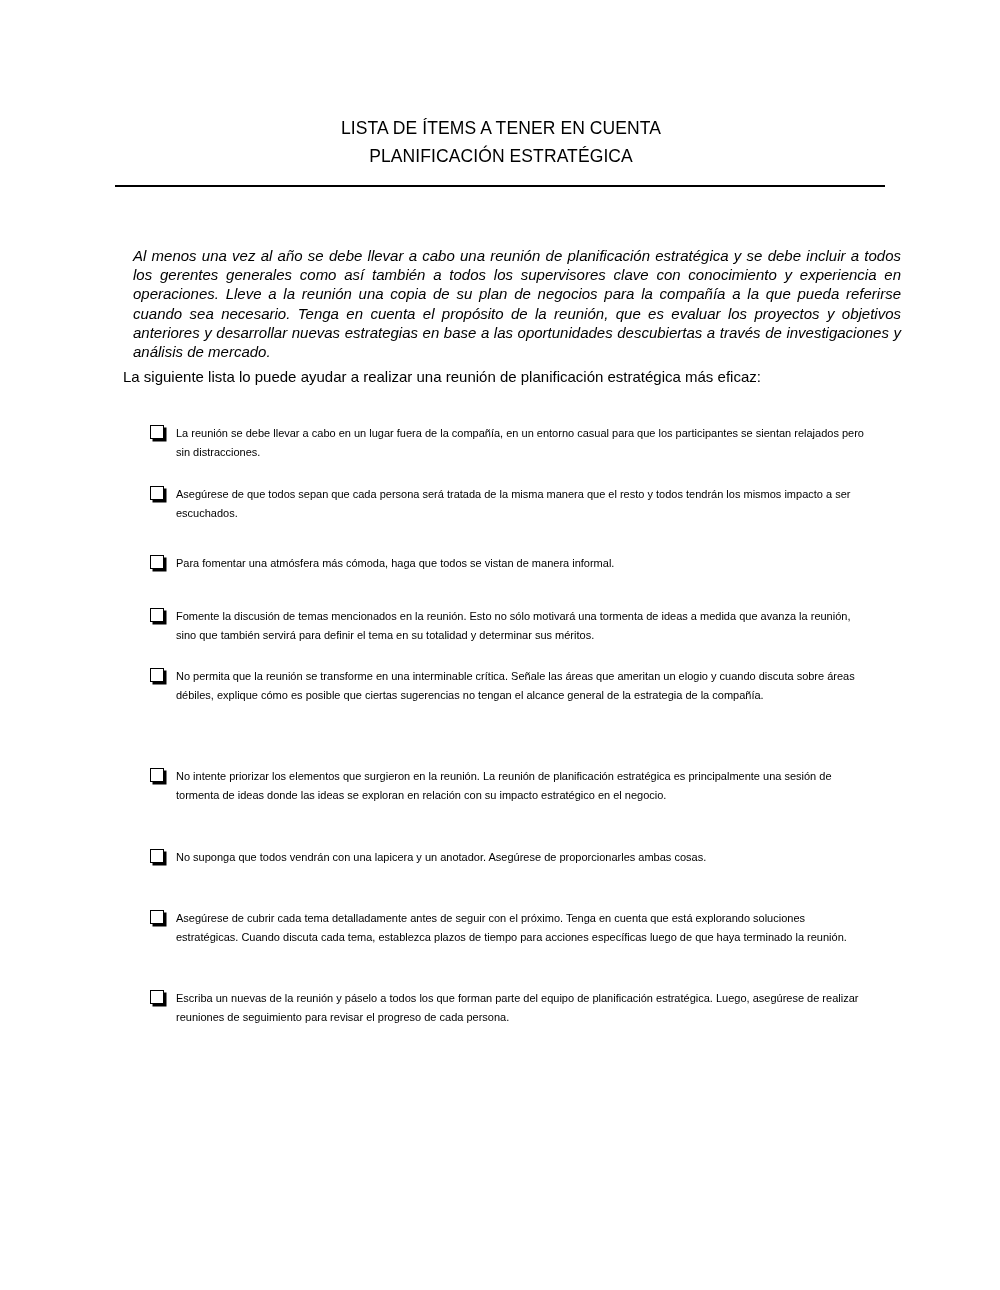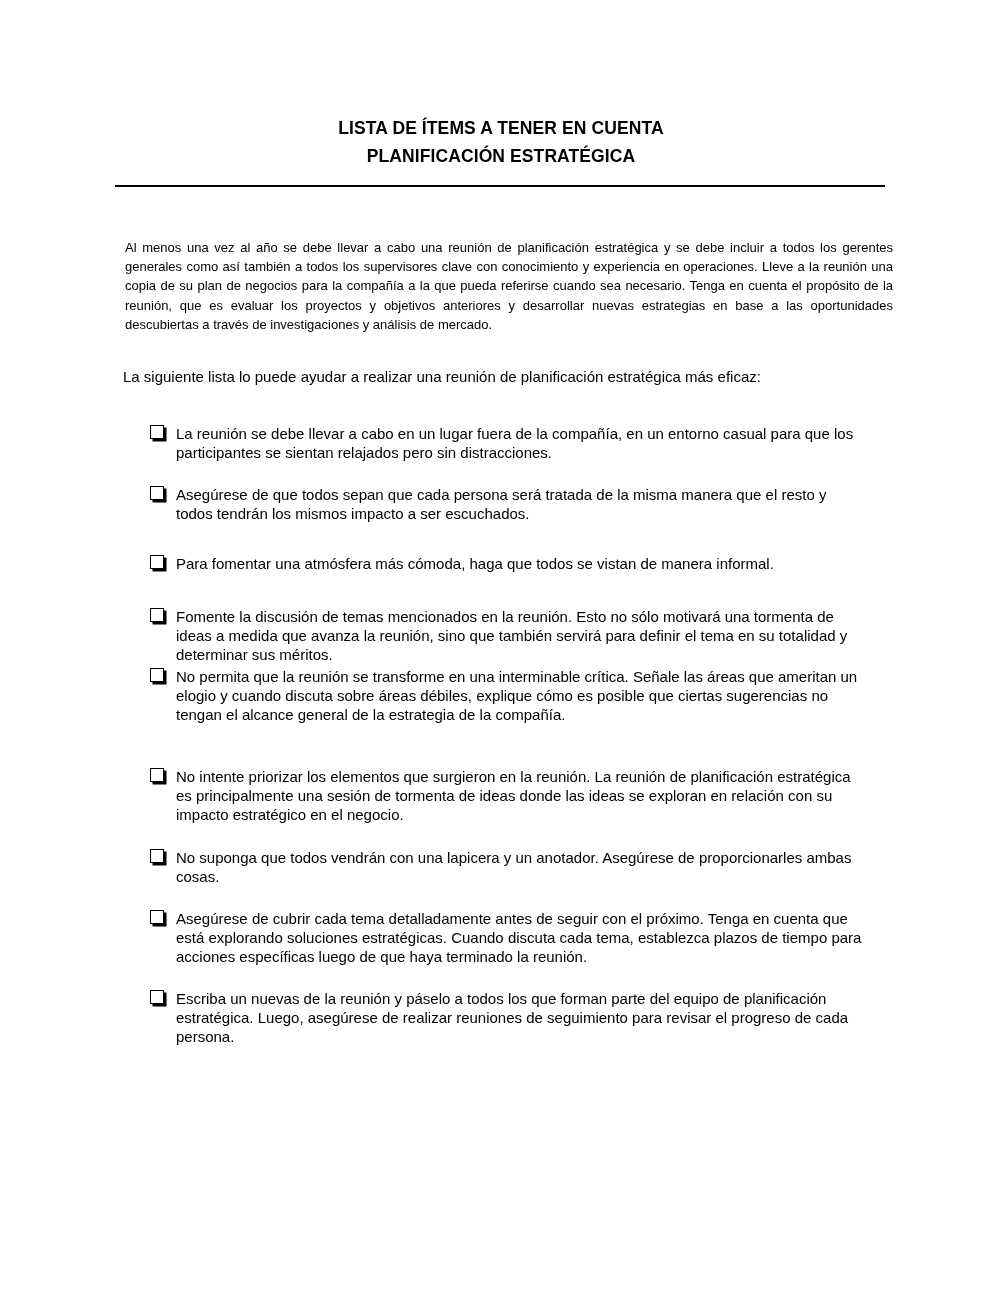--- a/index.html
+++ b/index.html
@@ -19,21 +19,21 @@
       position: absolute;
       left: 117px;
       top: 0;
       width: 768px;
     }
     .title {
       position: absolute;
       left: 0;
       width: 768px;
       text-align: center;
-      font-weight: bold;
+      font-weight: normal;
       font-size: 17.5px;
       letter-spacing: 0.1px;
       margin: 0;
     }
     .title-1 { top: 118px; }
     .title-2 { top: 146px; }
     .rule {
       position: absolute;
       left: -2px;
       top: 185px;
@@ -41,24 +41,25 @@
       height: 2px;
       background: #000;
       border: 0;
       margin: 0;
     }
     .intro {
       position: absolute;
       left: 0;
       top: 230px;
       width: 768px;
-      margin: 8px;
-      font-size: 13px;
+      margin: 16px;
+      font-size: 15px;
       line-height: 19.2px;
       text-align: justify;
+      font-style: italic;
     }
     .lead {
       position: absolute;
       left: 0;
       top: 361px;
       width: 768px;
       margin: 6px;
       font-size: 15px;
       line-height: 19px;
     }
@@ -68,21 +69,21 @@
       top: 0;
       width: 768px;
       margin: 0;
       padding: 0;
       list-style: none;
     }
     .check-item {
       position: absolute;
       left: 33px;
       width: 700px;
-      font-size: 15px;
+      font-size: 11px;
       line-height: 19.2px;
     }
     .check-item .box {
       position: absolute;
       left: 0;
       top: 1px;
       width: 12px;
       height: 12px;
       border: 1.5px solid #000;
       box-shadow: 2.5px 2.5px 0 0 #000;

